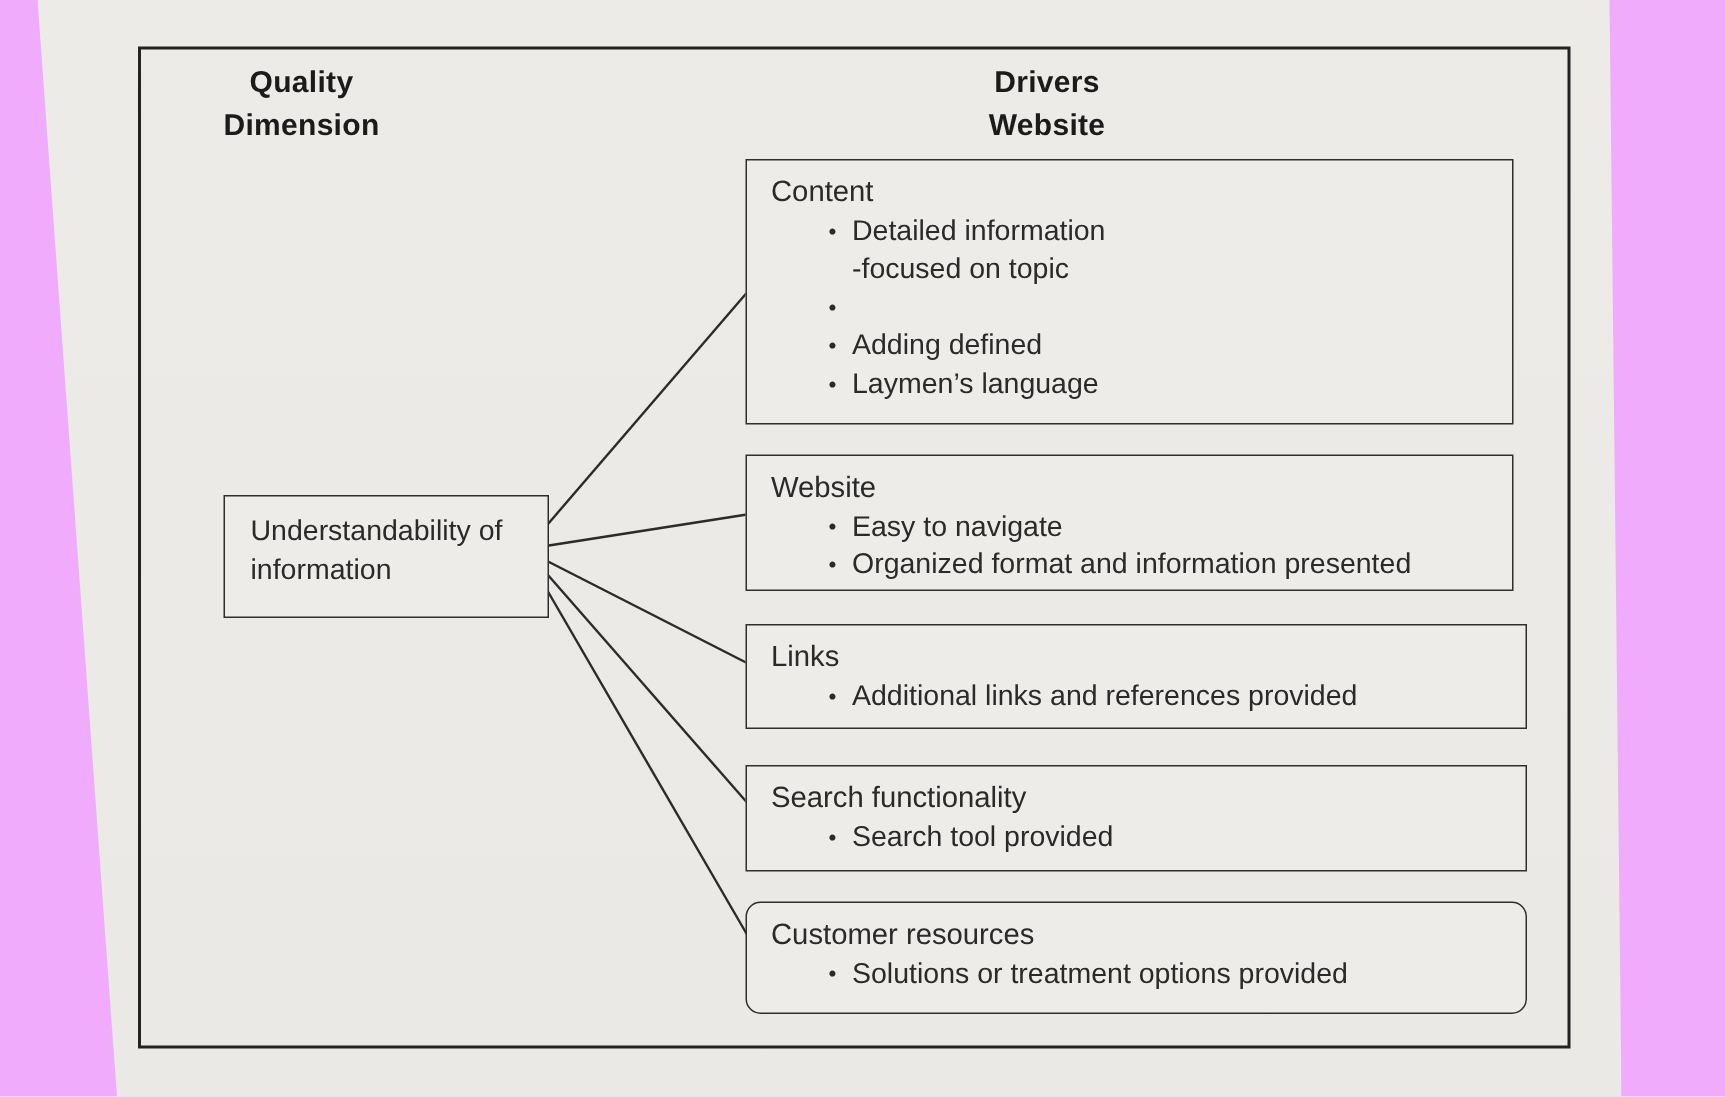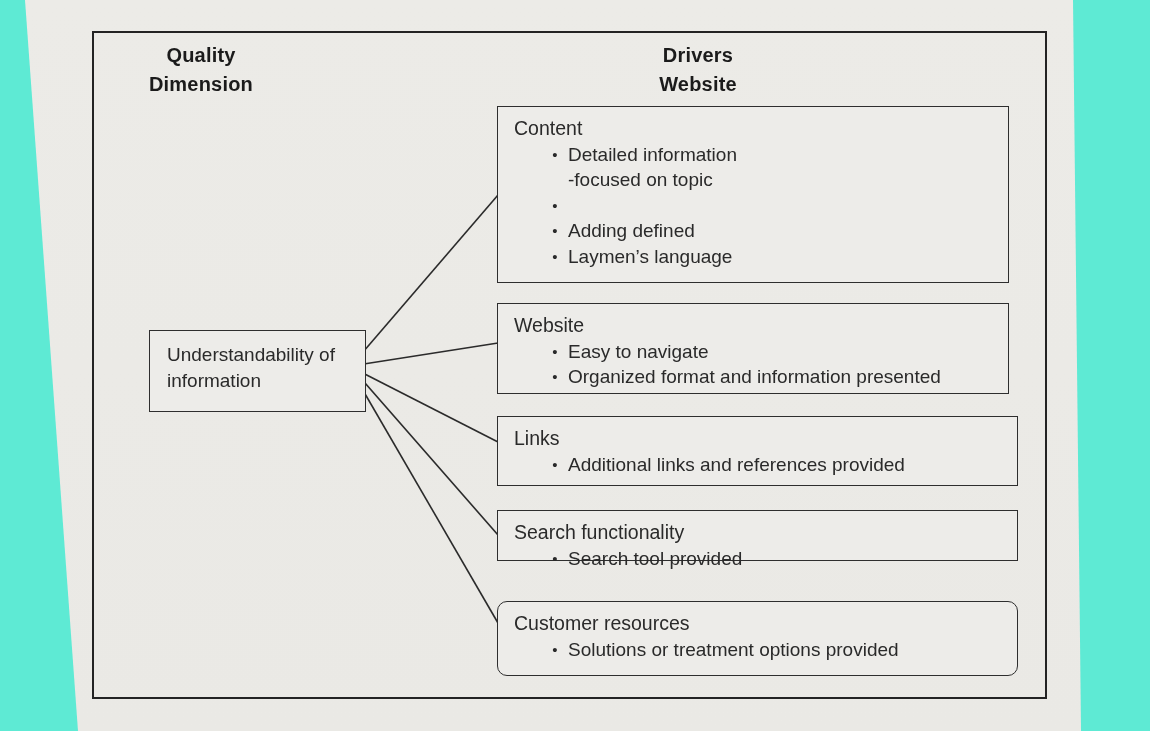--- a/index.html
+++ b/index.html
@@ -4,42 +4,42 @@
 <style>
   :root{
     --paper:#eae9e5;
     --boxfill:#edecE9;
     --border:#2e2e2e;
     --text:#2a2a2a;
   }
   *{box-sizing:border-box; margin:0; padding:0;}
   html,body{width:1150px;height:731px;overflow:hidden;background:#ffffff;
     font-family:"Liberation Sans","DejaVu Sans",sans-serif;color:var(--text);}
-  .canvas{position:relative;width:1150px;height:731px;background:#5eead4;}
+  .canvas{position:relative;width:1150px;height:731px;background:#f0abfc;}
   .paper{position:absolute;inset:0;background:linear-gradient(180deg,#eceBe7,var(--paper));
     clip-path:polygon(25px 0,1073px 0,1081px 731px,78px 731px);}
   .frame{position:absolute;left:92px;top:31px;width:955px;height:668px;
     border:2px solid #232323;background:transparent;}
   .hdr{position:absolute;width:170px;text-align:center;font-weight:bold;
     font-size:20px;line-height:29px;color:#1b1b1b;letter-spacing:.2px;}
   .hdr-left{left:116px;top:41px;}
   .hdr-right{left:613px;top:41px;}
   .node{position:absolute;left:127px;top:330px;width:217px;height:82px;
     border:1.7px solid var(--border);background:var(--boxfill);
     padding:11px 14px 0 17px;font-size:19px;line-height:26px;margin-left:22px;}
   .dbox{position:absolute;border:1.7px solid var(--border);background:var(--boxfill);
     padding:9px 12px 0 16px;font-size:19px;line-height:25.5px;}
   .dbox .box-title{font-size:19.5px;}
   .dbox ul{list-style:none;margin:0 0 0 28px;}
   .dbox li{display:flex;}
   .dbox .dot{width:26px;text-align:center;font-size:15px;flex:0 0 26px;}
   .box-content{left:497px;top:106px;width:512px;height:177px;}
   .box-design{left:497px;top:303px;width:512px;height:91px;}
   .box-links{left:497px;top:416px;width:521px;height:70px;}
-  .box-search{left:497px;top:510px;width:521px;height:51px;}
+  .box-search{left:497px;top:510px;width:521px;height:71px;}
   .box-customer{left:497px;top:601px;width:521px;height:75px;border-radius:10px;}
   svg.connectors{position:absolute;left:0;top:0;width:1150px;height:731px;pointer-events:none;}
   svg.connectors line{stroke:#2b2b2b;stroke-width:1.6;}
 </style>
 </head>
 <body>
 
 <div class="canvas">
 
   <div class="paper"></div>

